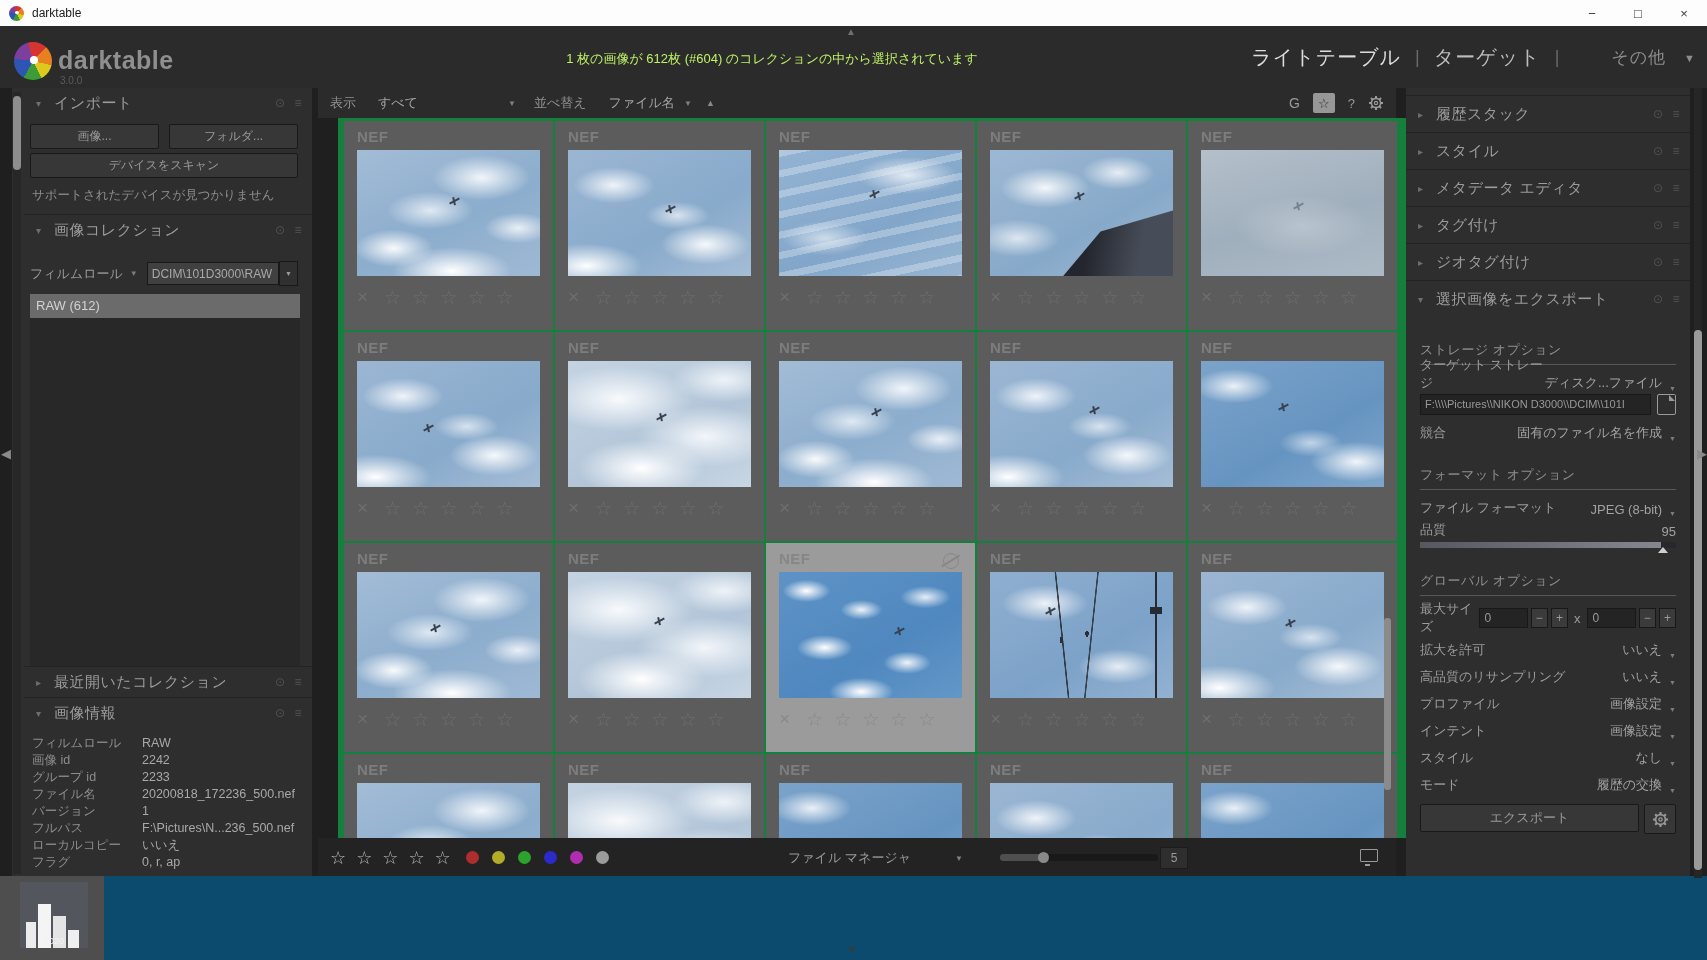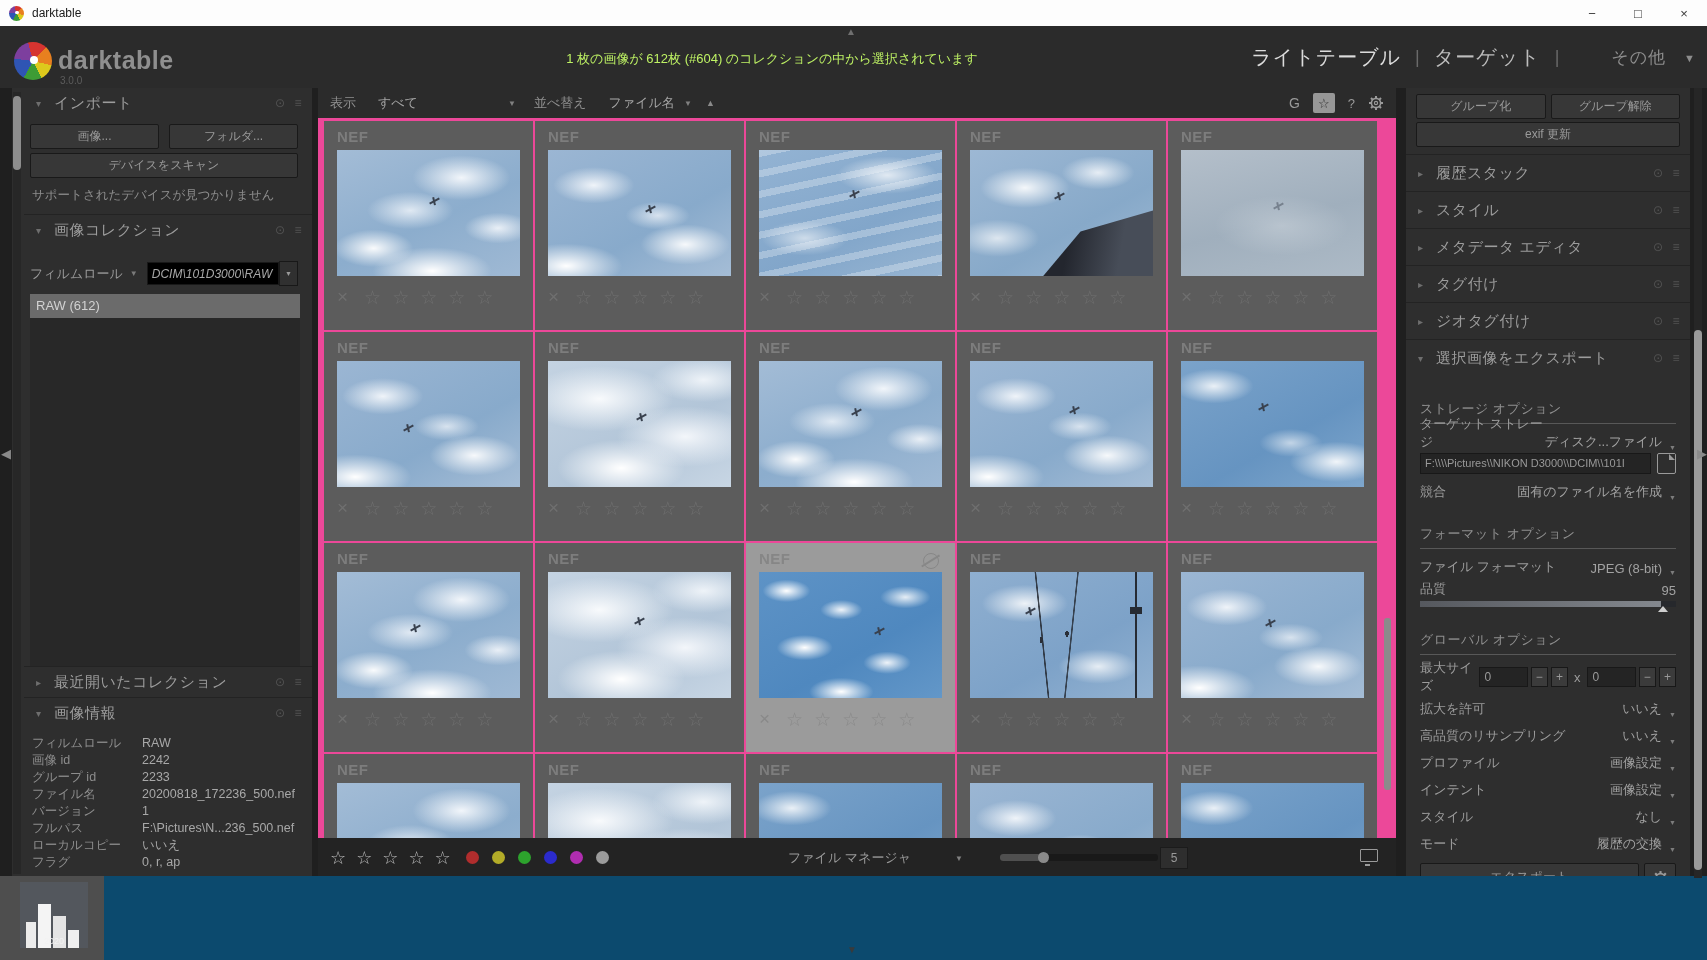--- a/index.html
+++ b/index.html
@@ -36,42 +36,42 @@
   
   .lp-scroll{position:absolute;left:1px;top:4px;width:8px;height:99%;background:#272727;}
   .lp-thumb{position:absolute;left:1px;top:8px;width:8px;height:74px;background:#8e8e8e;border-radius:4px;}
   .lp-inner{margin-left:12px;}
   .imp-btns{display:flex;gap:10px;margin:6px 14px 0 6px;}
   .imp-btns .panel-btn{flex:1;height:23px;}
   .scan-btn{height:23px;margin:4px 14px 0 6px;}
   .no-device{margin:9px 0 10px 8px;font-size:12.5px;color:#8d8d8d;}
   .filter-row{display:flex;align-items:center;margin:16px 14px 0 6px;font-size:13px;color:#9a9a9a;}
   .filter-row .car{font-size:8px;color:#7a7a7a;margin-left:7px;}
-  .selectbox{flex:1;margin-left:9px;height:21px;background:#000000;border:1px solid #181818;color:#a8a8a8;font-size:12px;display:flex;align-items:center;padding:0 4px;white-space:nowrap;overflow:hidden;font-style:italic;}
+  .selectbox{flex:1;margin-left:9px;height:21px;background:#404040;border:1px solid #181818;color:#a8a8a8;font-size:12px;display:flex;align-items:center;padding:0 4px;white-space:nowrap;overflow:hidden;}
   .sel-btn{width:17px;height:23px;background:#303030;border:1px solid #181818;display:flex;align-items:center;justify-content:center;font-size:7px;color:#9a9a9a;}
   .film-list{margin:8px 12px 0 6px;height:372px;background:#282828;overflow:hidden;}
   .film-row{height:24px;line-height:24px;padding:0 6px;font-size:13px;color:#d2d2d2;}
   .film-row.sel{background:#6b6b6b;}
   .info-rows{margin:7px 10px 0 8px;font-size:12.5px;line-height:17px;}
   .info-row{display:flex;}
   .info-row .l{width:110px;flex:none;color:#8d8d8d;}
   .info-row .v{color:#a8a8a8;white-space:nowrap;}
   
   .ctoolbar{position:absolute;left:318px;top:88px;width:1078px;height:30px;background:#2b2b2b;display:flex;align-items:center;font-size:13px;color:#9a9a9a;}
   .cgroup{display:flex;align-items:center;}
   .cgroup .lbl{color:#909090;}
   .cgroup .val{margin-left:22px;color:#a5a5a5;}
   .cgroup .car{margin-left:auto;font-size:8px;color:#808080;}
   .sort-up{margin-left:14px;font-size:9px;color:#8a8a8a;}
   .ct-icons{margin-left:auto;display:flex;align-items:center;gap:13px;margin-right:12px;color:#9a9a9a;}
   .gicon{font-size:14px;}
   .star-box{width:22px;height:20px;background:#979797;color:#2c2c2c;display:flex;align-items:center;justify-content:center;font-size:13px;border-radius:2px;}
   .q-icon{font-size:13px;}
   
-  .grid{position:absolute;left:318px;top:118px;width:1078px;height:720px;background:#ec4899;display:grid;grid-template-columns:repeat(5,209px);grid-auto-rows:209px;gap:2px;padding:3px 0 0 6px;box-sizing:border-box;overflow:hidden;}
+  .grid{position:absolute;left:338px;top:118px;width:1078px;height:720px;background:#15803d;display:grid;grid-template-columns:repeat(5,209px);grid-auto-rows:209px;gap:2px;padding:3px 0 0 6px;box-sizing:border-box;overflow:hidden;}
   .cell{position:relative;background:#5c5c5c;}
   .cell.selected{background:#9b9b9b;}
   .ext{position:absolute;top:7px;left:13px;font-size:15px;font-weight:bold;color:#7d7d7d;letter-spacing:.5px;}
   .selected .ext{color:#868686;}
   .photo{position:absolute;left:13px;top:29px;width:183px;height:126px;overflow:hidden;}
   .rating{position:absolute;left:13px;right:13px;top:158px;height:36px;display:flex;align-items:center;color:#6f6f6f;}
   .selected .rating{color:#898989;}
   .reject{font-size:19px;margin-right:16px;}
   .stars{display:flex;gap:11px;font-size:19px;}
   .altered{position:absolute;top:10px;right:16px;width:14px;height:14px;border:1.5px solid #878787;border-radius:50%;}
@@ -615,27 +615,20 @@
     <span class="ext">NEF</span>
     <div class="photo ph-blue"></div>
 
   </div>
   </div>
 <div style="position:absolute;left:318px;top:118px;width:1078px;height:720px;pointer-events:none;">
   <span class="grid-thumb" style="pointer-events:auto;"></span>
 </div>
 
 <div class="panel rpanel">
-  <div class="rp-top">
-    <div class="rp-btnrow">
-      <div class="panel-btn">グループ化</div>
-      <div class="panel-btn">グループ解除</div>
-    </div>
-    <div class="panel-btn exif-btn">exif 更新</div>
-  </div>
   <div class="modules" id="modules">
       <div class="module">
     <span class="car mod-caret">▸</span>
     <span class="mod-label">履歴スタック</span>
     <span class="sec-icons">
       <span class="mod-reset">⊙</span>
       <span class="mod-presets">≡</span>
     </span>
   </div>
       <div class="module">

